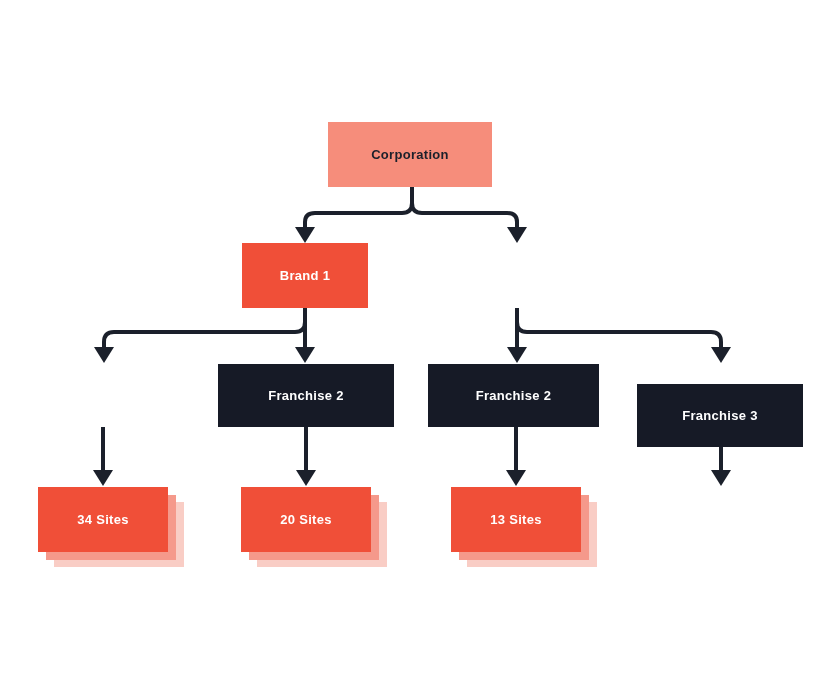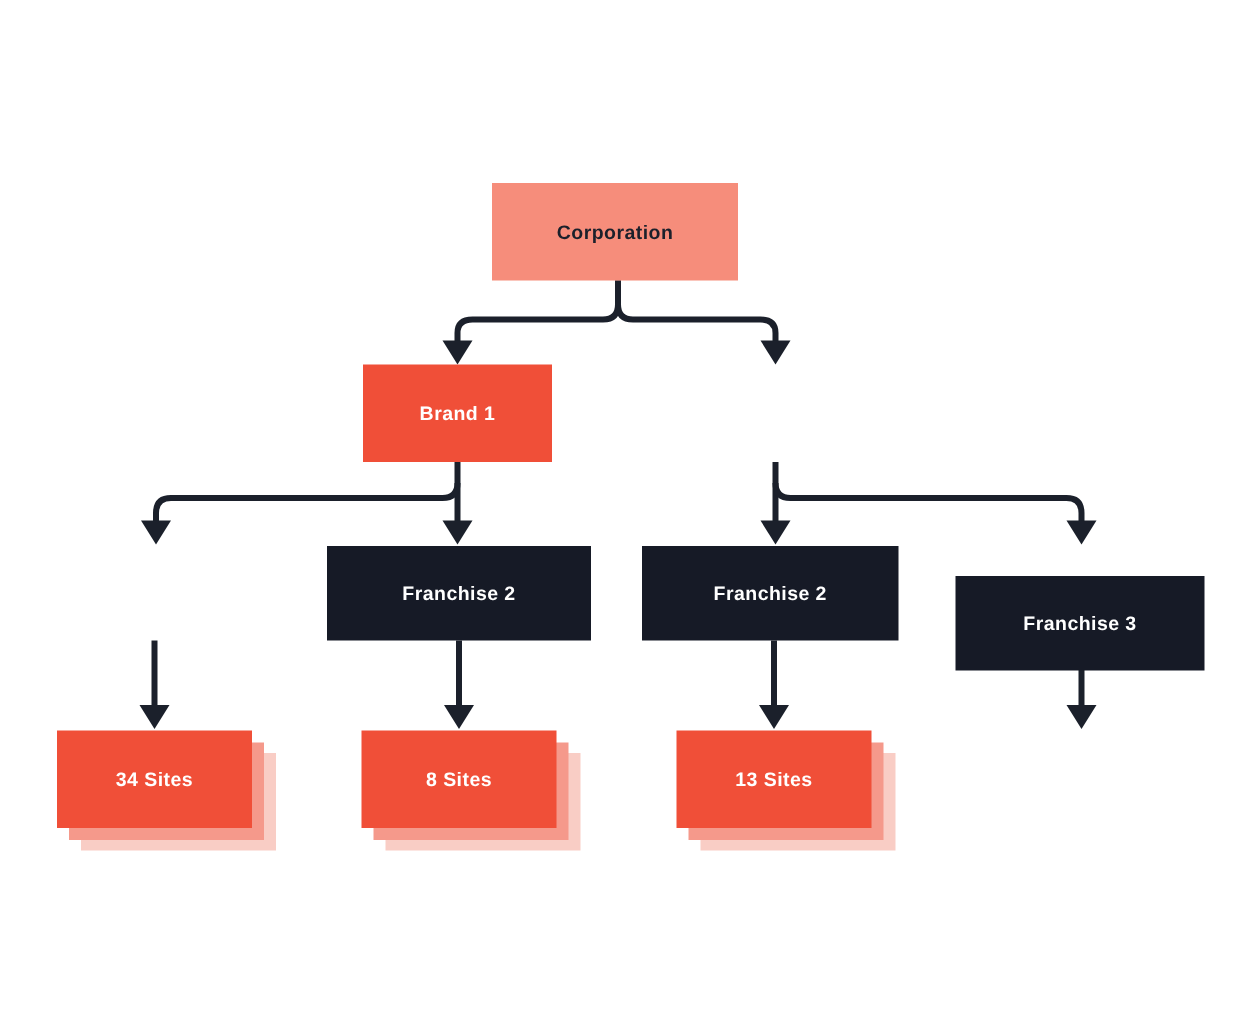--- a/index.html
+++ b/index.html
@@ -121,21 +121,21 @@
   <div id="sites34" class="node node--sites">
     <div class="stack-back"></div>
     <div class="stack-mid"></div>
     <div class="stack-front"></div>
     <span class="label">34 Sites</span>
   </div>
   <div id="sites10" class="node node--sites">
     <div class="stack-back"></div>
     <div class="stack-mid"></div>
     <div class="stack-front"></div>
-    <span class="label">8 Sites</span>
+    <span class="label">20 Sites</span>
   </div>
   <div id="sites13" class="node node--sites">
     <div class="stack-back"></div>
     <div class="stack-mid"></div>
     <div class="stack-front"></div>
     <span class="label">13 Sites</span>
   </div>
 
 </div>
 

